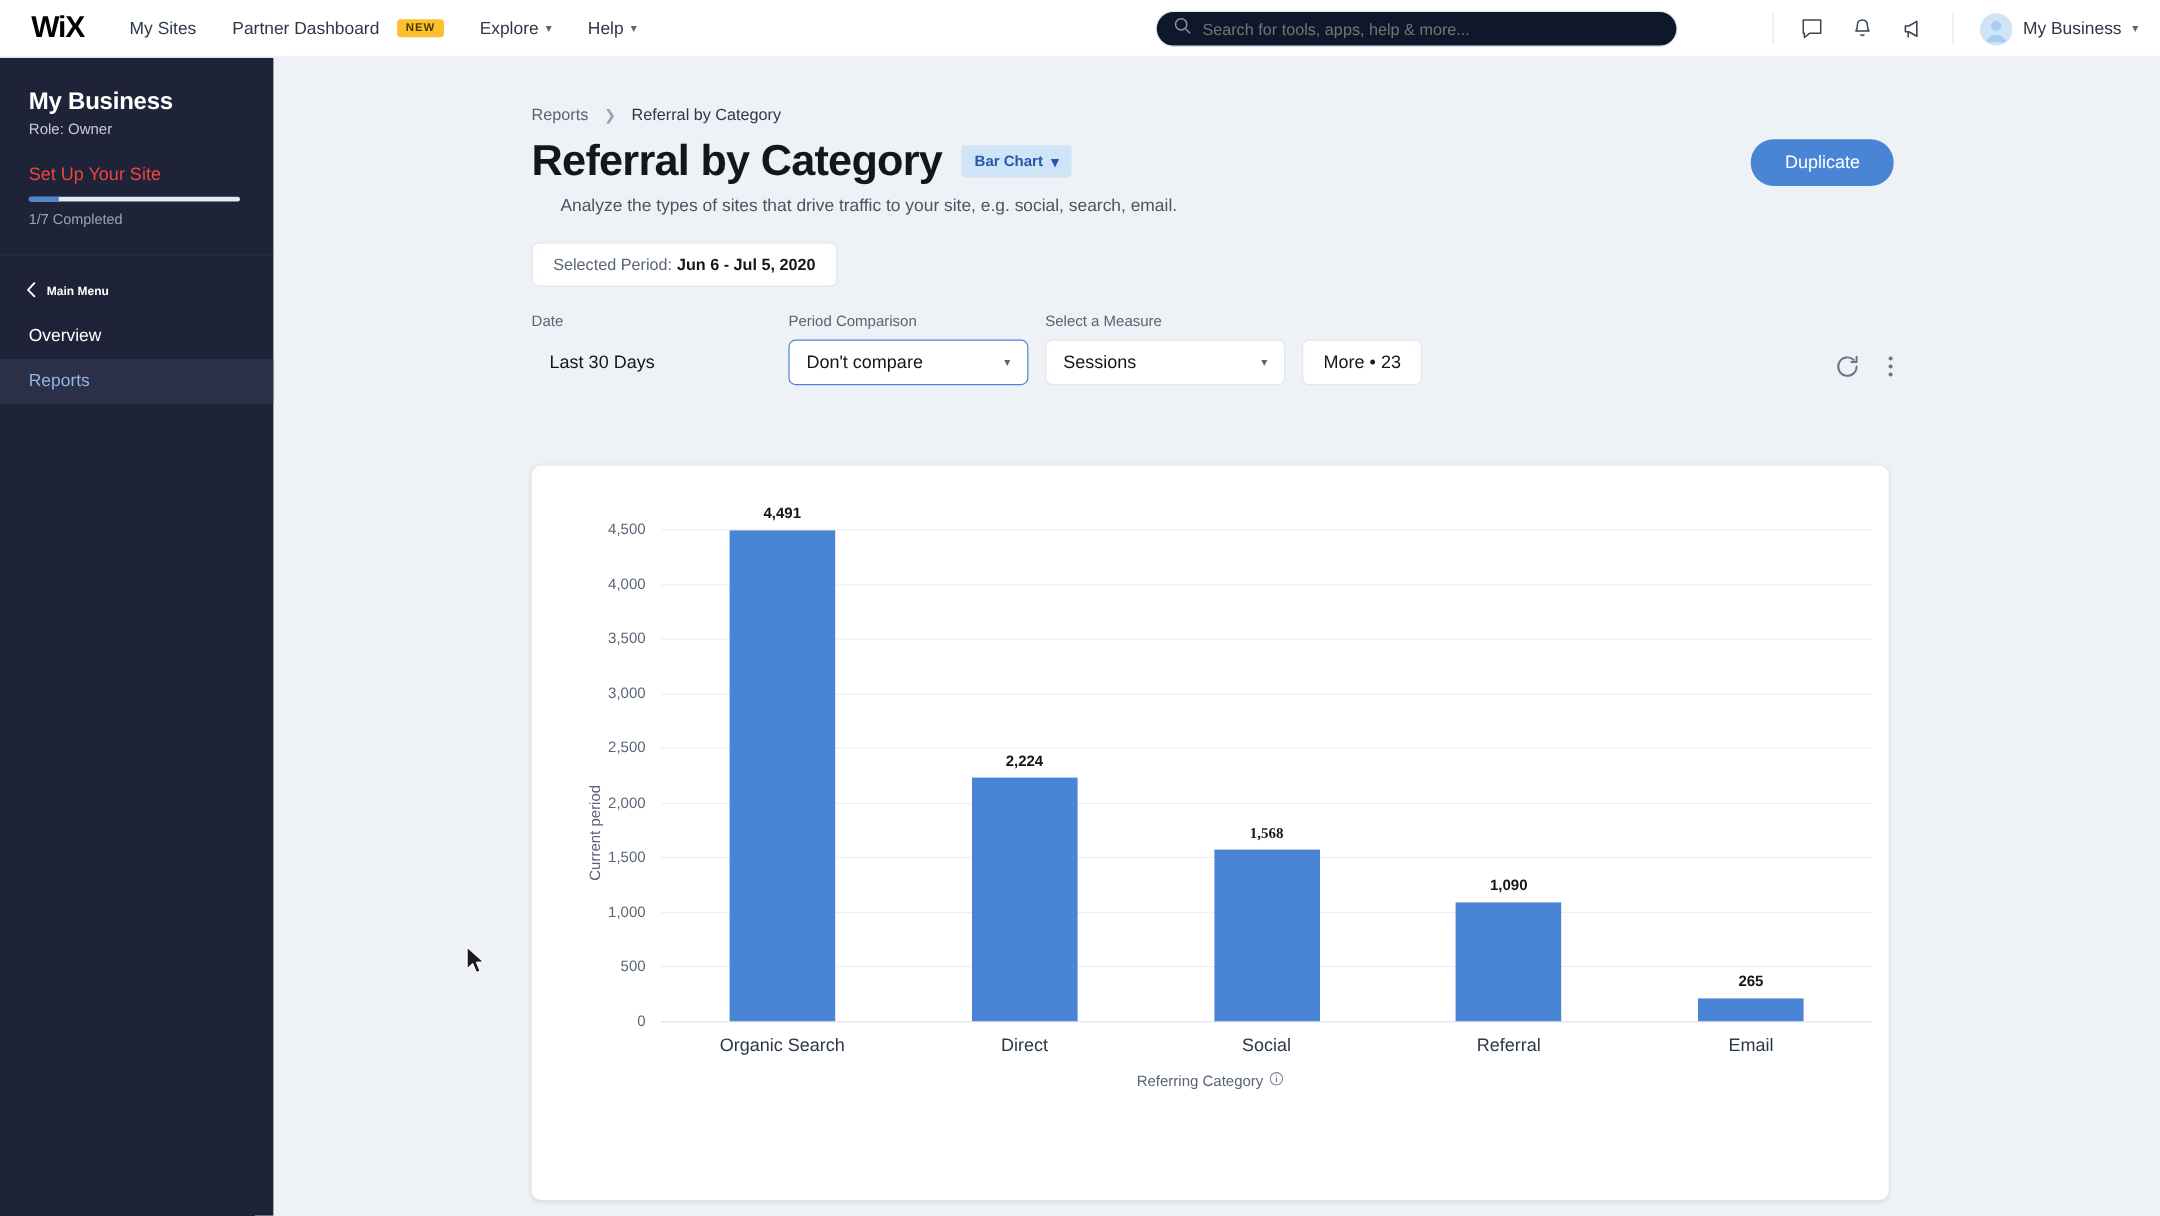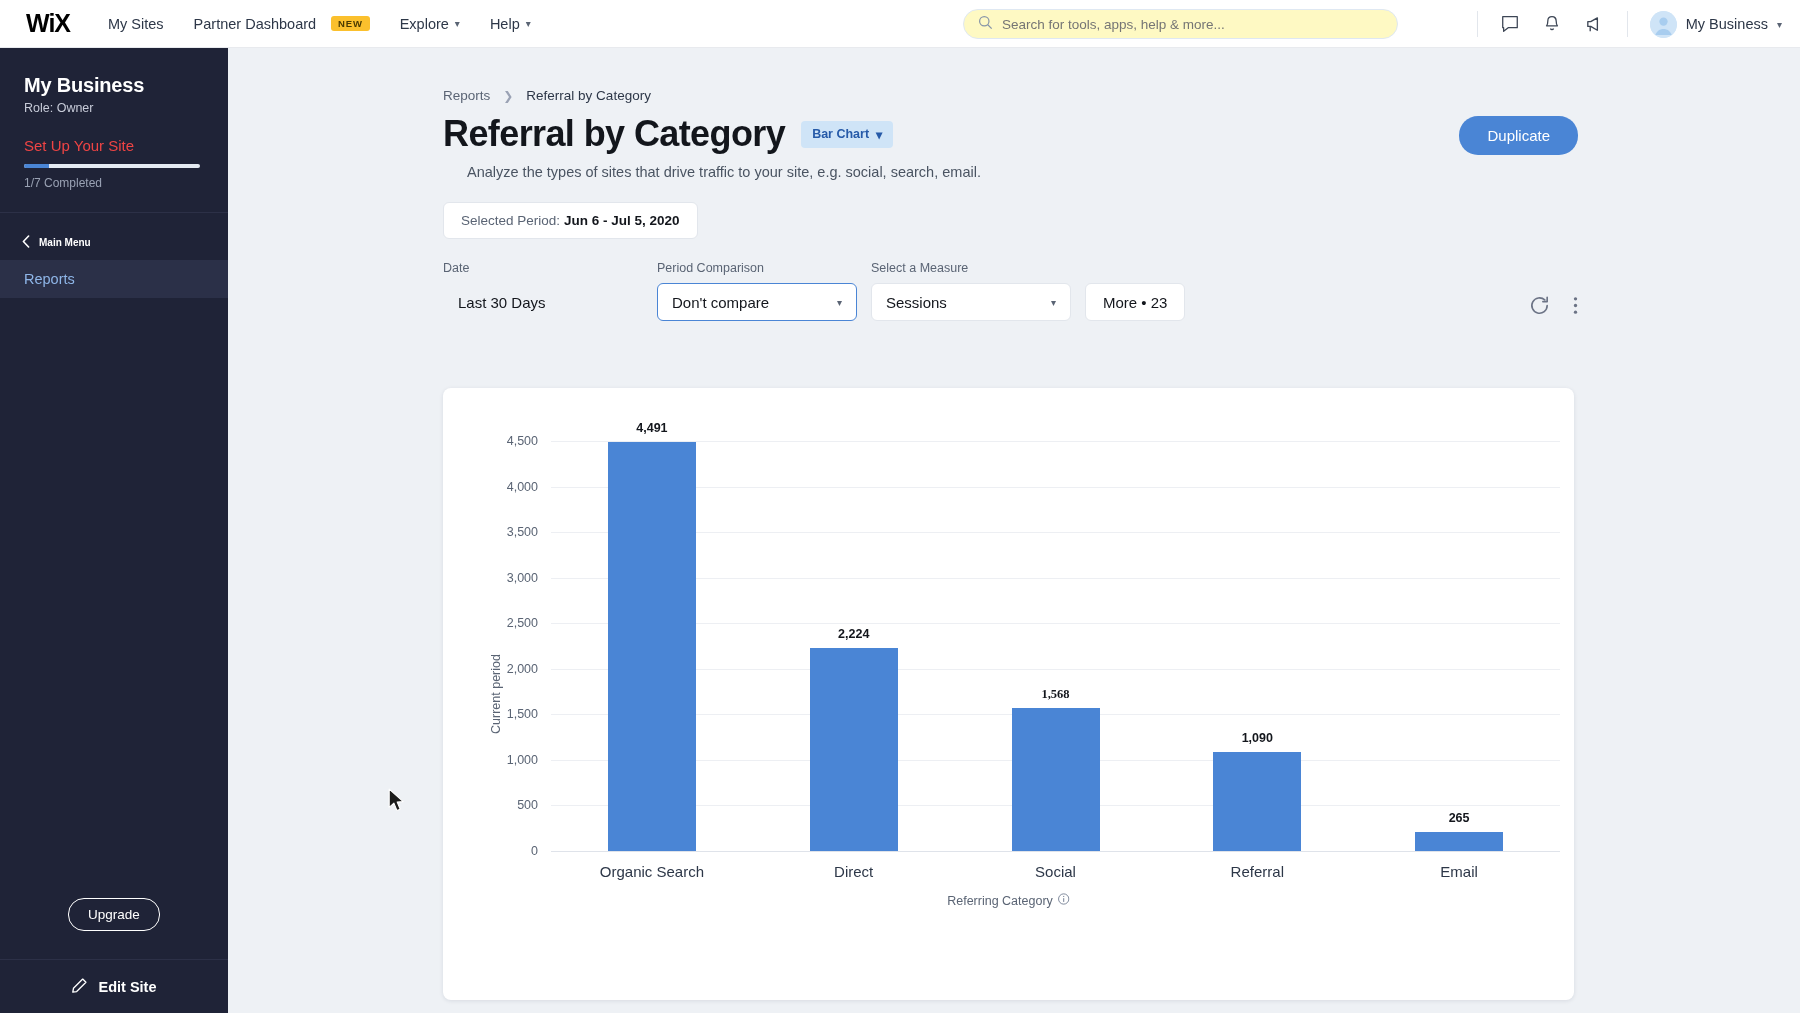--- a/index.html
+++ b/index.html
@@ -35,21 +35,21 @@
     border-radius: 3px; margin-left: 9px;
   }
   .caret { font-size: 10px; color: #5a6474; }
 
   .search-wrap {
     position: absolute; left: 963px; top: 9px;
     width: 435px; height: 30px;
   }
   .search-box {
     width: 100%; height: 100%;
-    background: #fef9c3; border: 1px solid #dfe8f2;
+    background: #0f172a; border: 1px solid #dfe8f2;
     border-radius: 16px;
     display: flex; align-items: center; padding: 0 14px;
   }
   .search-input {
     border: none; background: transparent; outline: none;
     font-size: 13.5px; color: #7a8598; width: 100%;
     font-family: "Liberation Sans", sans-serif; margin-left: 9px;
   }
   .sep { width: 1px; height: 26px; background: #e2e6ec; }
   .top-right {
@@ -290,33 +290,23 @@
 
   <div class="sb-mainmenu">
     <span>
       <svg width="8" height="13" viewBox="0 0 8 13">
           <path d="M6.6 1L1.4 6.5l5.2 5.5" fill="none" stroke="#fff" stroke-width="1.6" stroke-linecap="round" stroke-linejoin="round"></path>
         </svg>
     </span>
     <span>Main Menu</span>
   </div>
 
+  <div class="sb-link">Overview</div>
   <div class="sb-link active">Reports</div>
 
-  <div class="sb-bottom">
-    <button class="upgrade-btn">Upgrade</button>
-    <div class="edit-site">
-      <span>
-        <svg width="17" height="17" viewBox="0 0 18 18">
-            <path d="M12.4 2.2l3.4 3.4L6 15.4l-4.1.7.7-4.1z" fill="none" stroke="#fff" stroke-width="1.4" stroke-linejoin="round"></path>
-          </svg>
-      </span>
-      <span>Edit Site</span>
-    </div>
-  </div>
 </div>
 
 <div class="main">
 
   <div class="crumbs">
     <span>Reports</span>
     <span class="sepchev">❯</span>
     <span class="crumb-cur">Referral by Category</span>
   </div>
 

